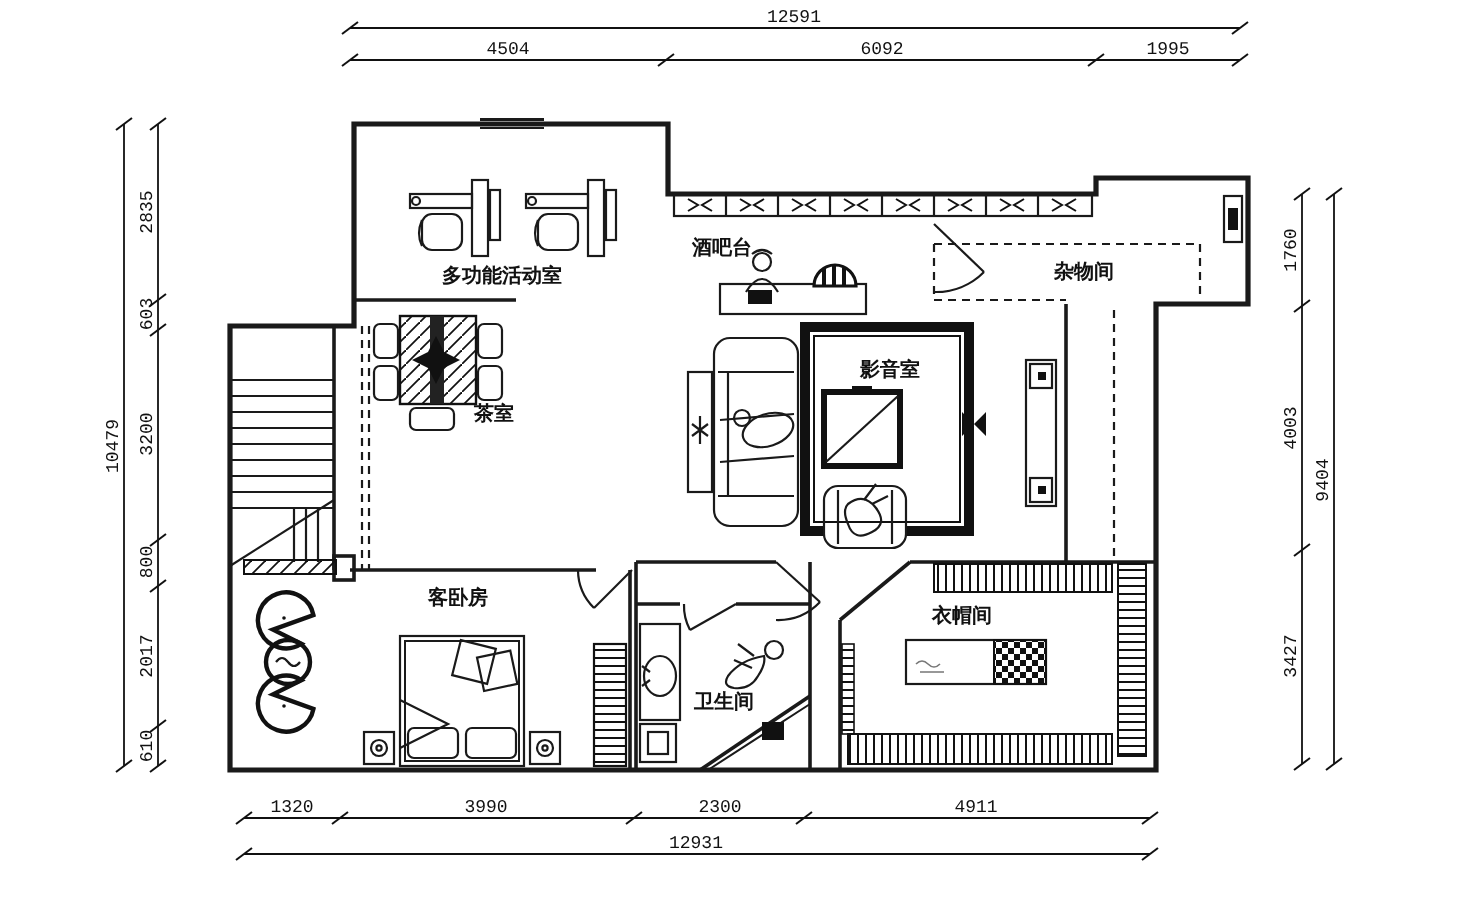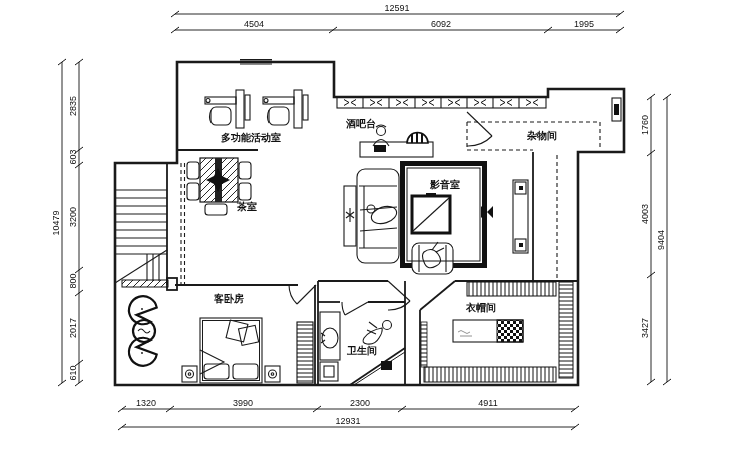--- a/index.html
+++ b/index.html
@@ -1,17 +1,17 @@
 <!DOCTYPE html>
 <html><head>
 <meta charset="utf-8">
 <style>
   html,body{margin:0;padding:0;background:#ffffff;}
   body{width:740px;height:450px;overflow:hidden;font-family:"Liberation Sans",sans-serif;}
-  #stage{position:relative;width:740px;height:334px;background:#fff;}
+  #stage{position:relative;width:740px;height:334px;background:#fff;font-family:Liberation Mono, monospace;}
   svg{position:absolute;left:0;top:0;}
   text{fill:#111;}
   .dimtxt{font-size:9px;}
   .roomtxt{font-size:10px;font-weight:bold;}
   .thin{stroke:#1a1a1a;stroke-width:1;fill:none;}
   .wall{stroke:#1a1a1a;stroke-width:2.6;fill:none;}
   .part{stroke:#1a1a1a;stroke-width:1.8;fill:none;}
   .furn{stroke:#1a1a1a;stroke-width:1.1;fill:none;}
   .furnB{stroke:#111;stroke-width:2.2;fill:none;}
   .dim{stroke:#111;stroke-width:0.9;fill:none;}

